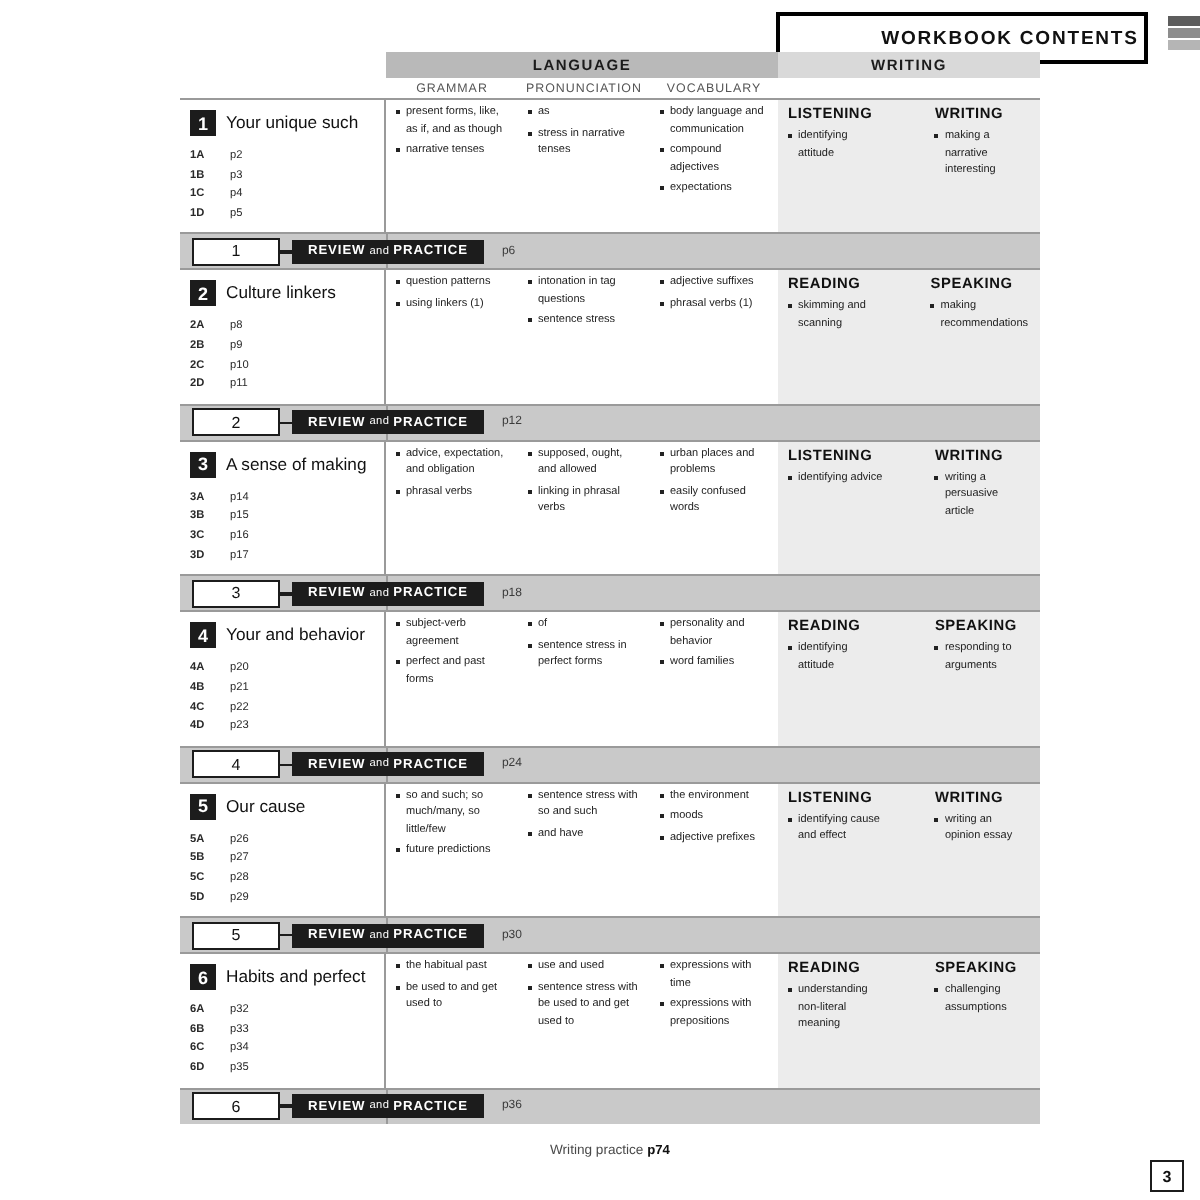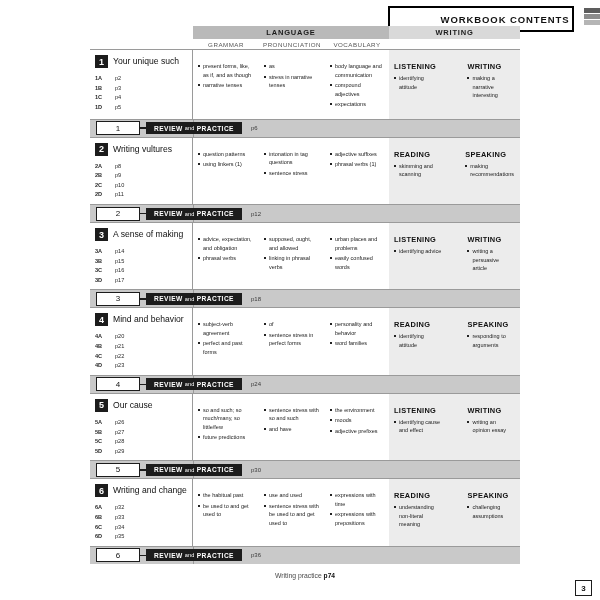--- a/index.html
+++ b/index.html
@@ -134,21 +134,21 @@
     background: #ffffff;
   }
   .col-skills {
     width: 131px;
     display: flex;
     box-sizing: border-box;
     background: #ececec;
   }
   .subcol {
     box-sizing: border-box;
-    padding: 12px 6px 8px 5px;
+    padding: 2px 6px 8px 5px;
   }
   .subcol.grammar       { width: 66px; }
   .subcol.pronunciation { width: 66px; }
   .subcol.vocabulary    { width: 64px; }
   .subcol.listening     { width: 66px; }
   .subcol.writing       { width: 65px; margin-left: 15px; }
 
   .skill-label {
     font-size: 7.4px;
     font-weight: bold;
@@ -342,21 +342,21 @@
           <span>REVIEW</span>
           <span class="small">and</span>
           <span>PRACTICE</span>
         </div>
         <div class="review-page">p6</div>
       </div>
       <div class="unit-row">
         <div class="col-unit">
           <div class="unit-head">
             <div class="unit-num">2</div>
-            <div class="unit-title">Writing vultures</div>
+            <div class="unit-title">Culture linkers</div>
           </div>
           <div class="lesson-list">
             <div class="lesson">
               <span class="code">2A</span>
               <span class="pg">p8</span>
             </div>
             <div class="lesson">
               <span class="code">2B</span>
               <span class="pg">p9</span>
             </div>
@@ -484,21 +484,21 @@
           <span>REVIEW</span>
           <span class="small">and</span>
           <span>PRACTICE</span>
         </div>
         <div class="review-page">p18</div>
       </div>
       <div class="unit-row">
         <div class="col-unit">
           <div class="unit-head">
             <div class="unit-num">4</div>
-            <div class="unit-title">Mind and behavior</div>
+            <div class="unit-title">Your and behavior</div>
           </div>
           <div class="lesson-list">
             <div class="lesson">
               <span class="code">4A</span>
               <span class="pg">p20</span>
             </div>
             <div class="lesson">
               <span class="code">4B</span>
               <span class="pg">p21</span>
             </div>
@@ -627,21 +627,21 @@
           <span>REVIEW</span>
           <span class="small">and</span>
           <span>PRACTICE</span>
         </div>
         <div class="review-page">p30</div>
       </div>
       <div class="unit-row">
         <div class="col-unit">
           <div class="unit-head">
             <div class="unit-num">6</div>
-            <div class="unit-title">Writing and change</div>
+            <div class="unit-title">Habits and perfect</div>
           </div>
           <div class="lesson-list">
             <div class="lesson">
               <span class="code">6A</span>
               <span class="pg">p32</span>
             </div>
             <div class="lesson">
               <span class="code">6B</span>
               <span class="pg">p33</span>
             </div>

